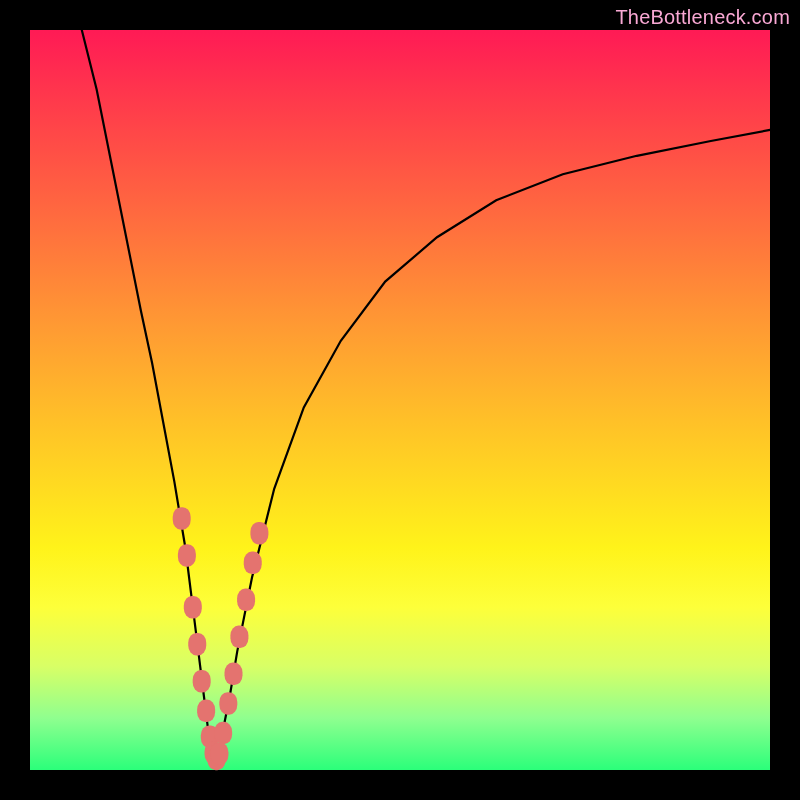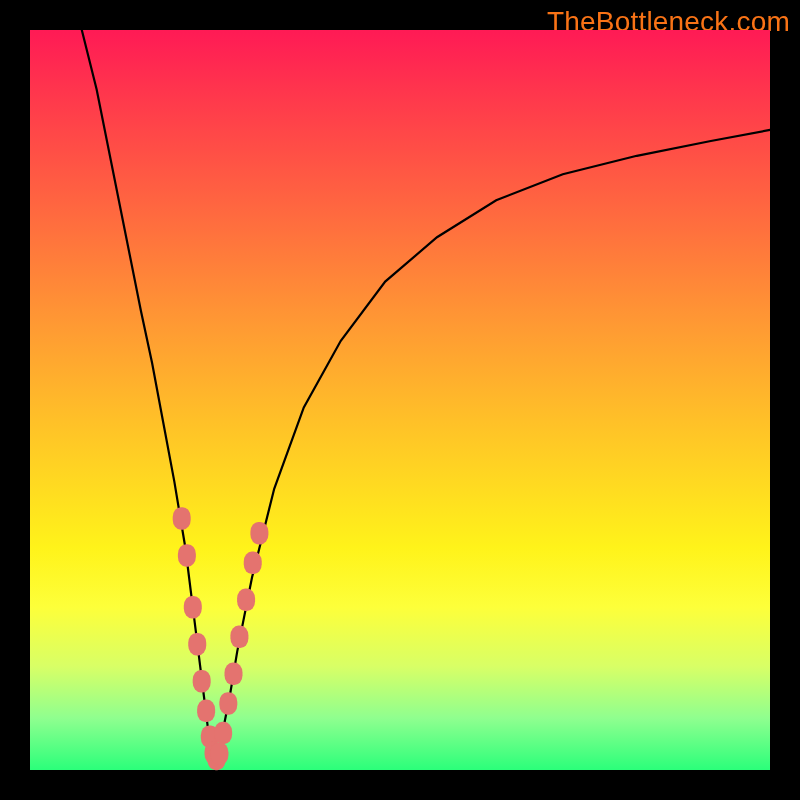--- a/index.html
+++ b/index.html
@@ -34,22 +34,22 @@
       #fff31a 70%,
       #fdff3a 78%,
       #d8ff66 86%,
       #8fff8f 93%,
       #2bff7a 100%);
   }
   .watermark {
     position: absolute;
     top: 6px;
     right: 10px;
-    color: #f97316;
-    font-size: 28px;
+    color: #f9a8d4;
+    font-size: 20px;
     font-weight: 500;
     letter-spacing: 0.2px;
     user-select: none;
   }
   svg.curves {
     position: absolute;
     left: 0;
     top: 0;
     width: 740px;
     height: 740px;

